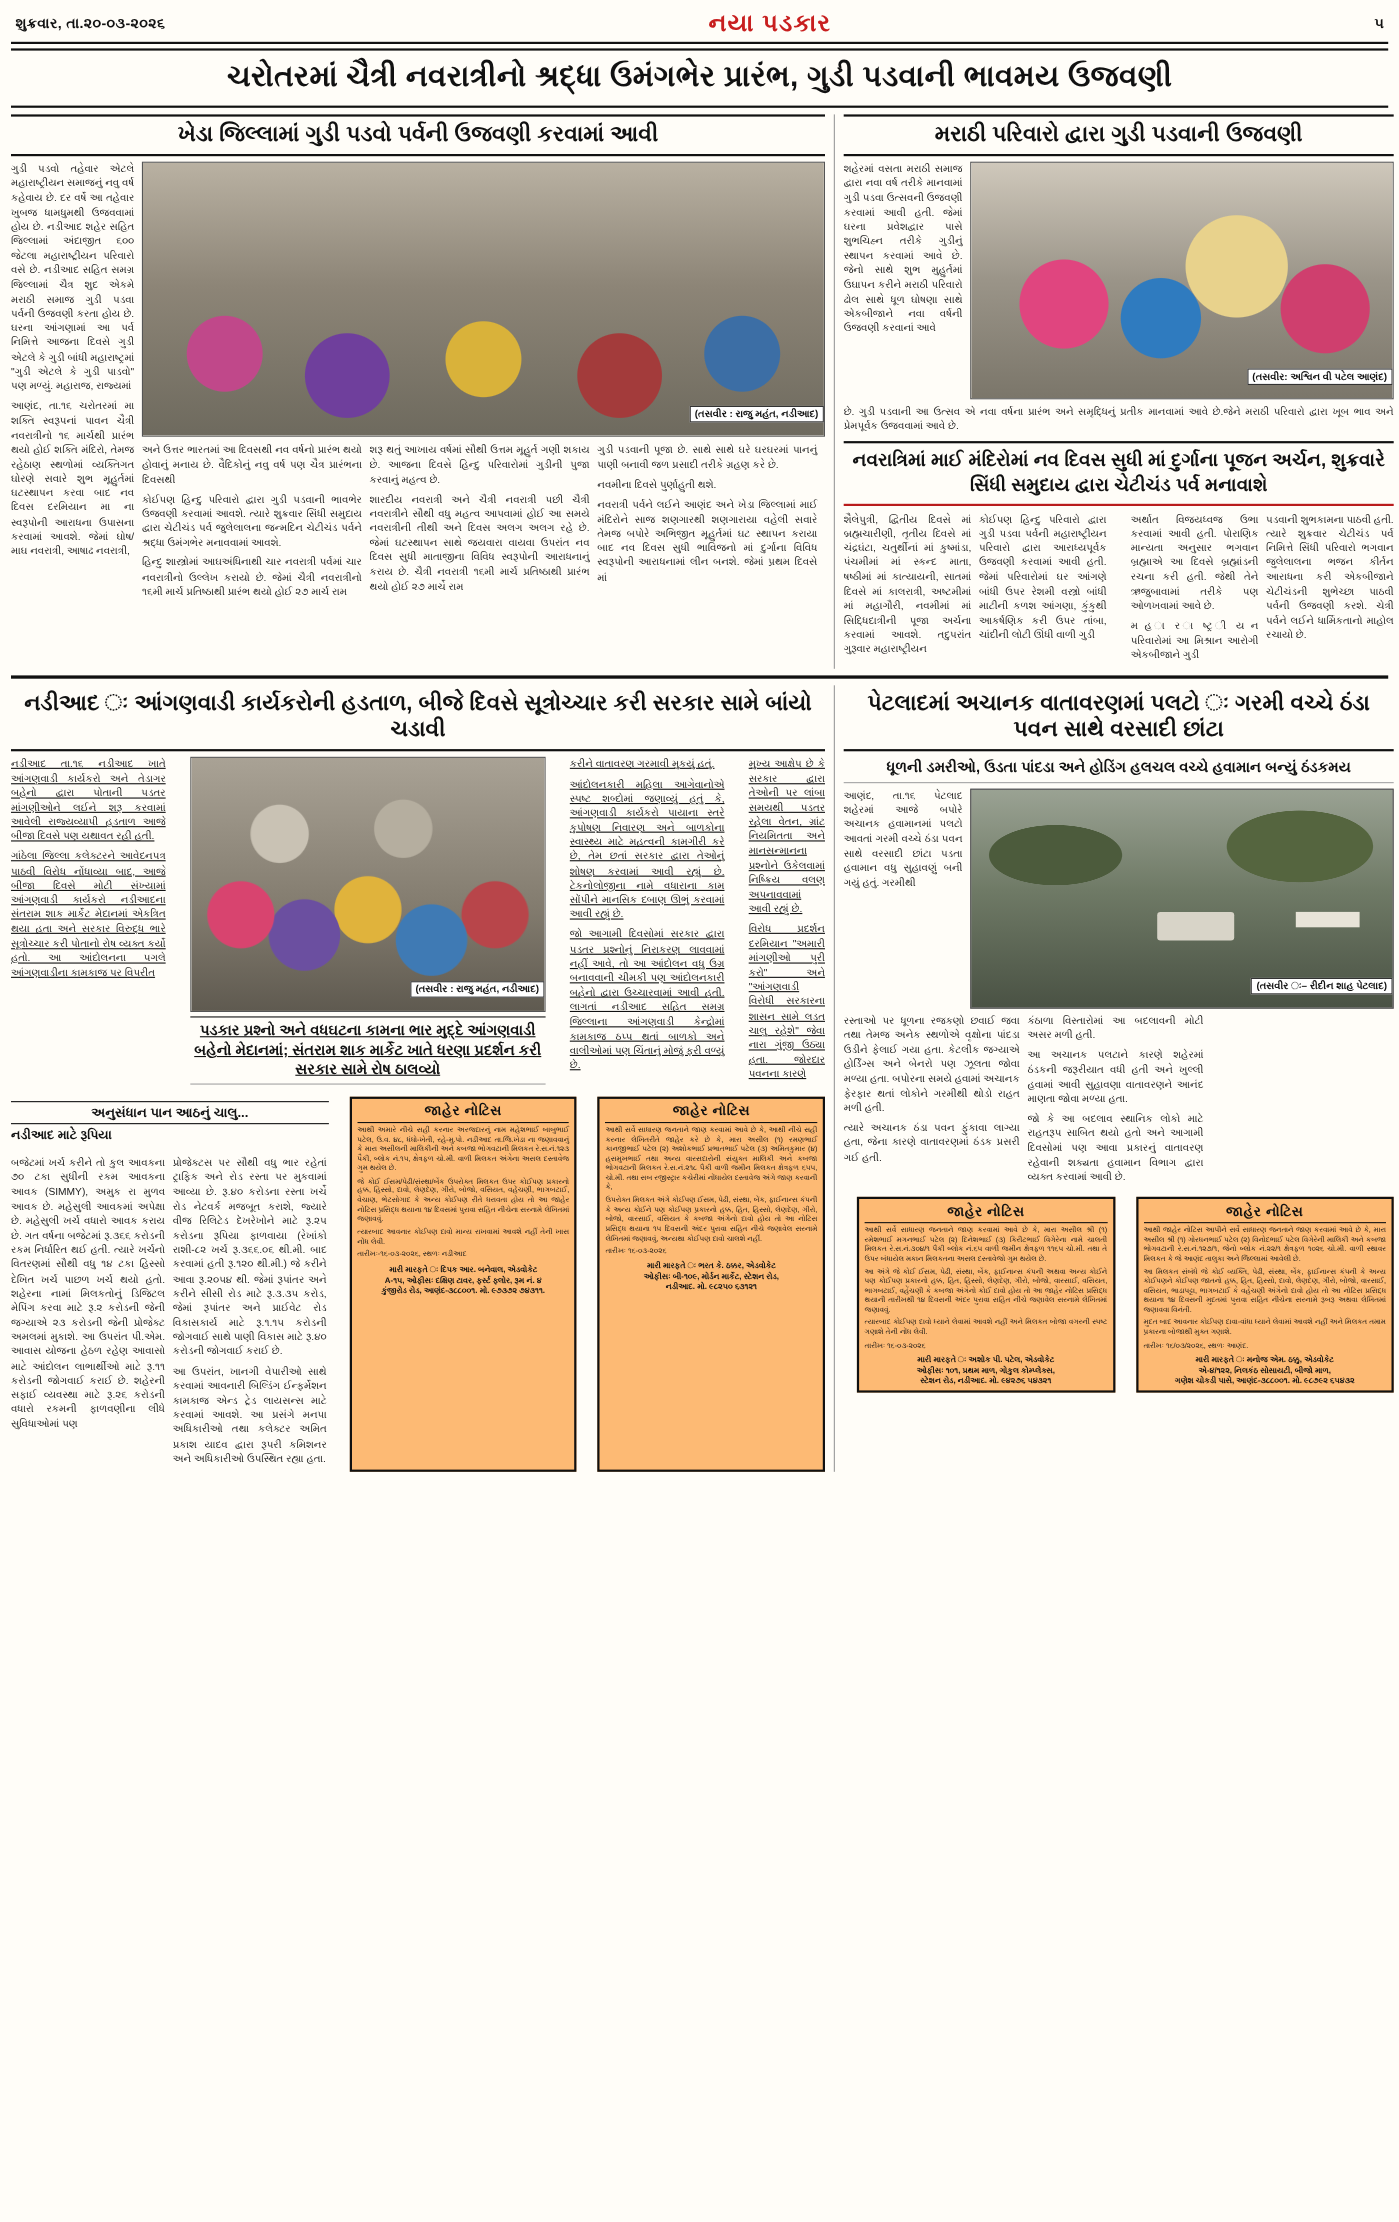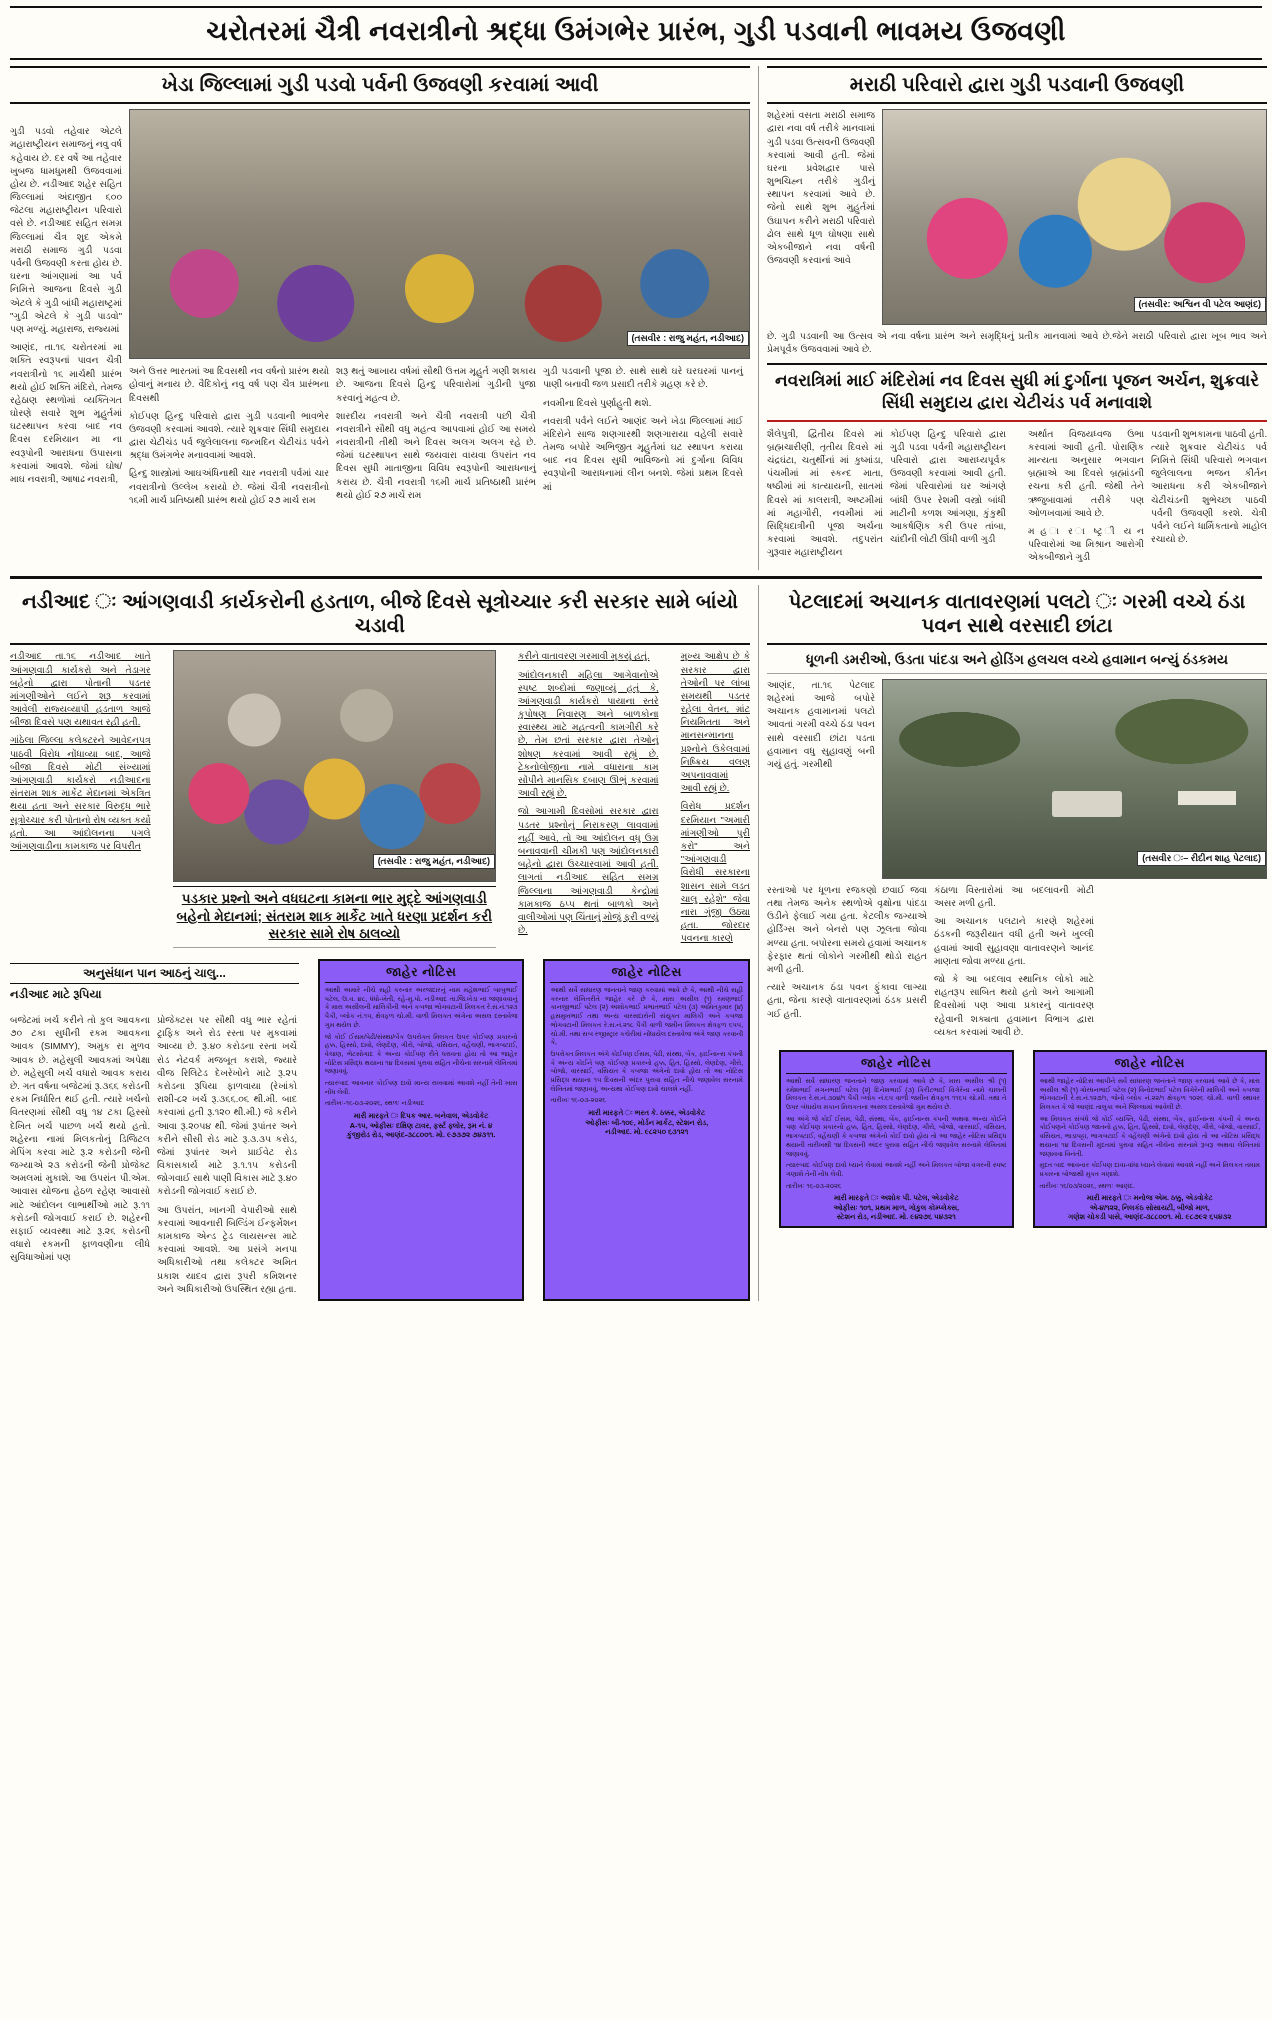--- a/index.html
+++ b/index.html
@@ -127,21 +127,21 @@
   .ph-rain::after {
     content:""; position:absolute; left:44%; top:56%; width:70px; height:26px;
     background:#d8d4c8; border-radius:3px;
     box-shadow: 120px -6px 0 -6px #e8e4d8;
   }
 
   
   .notice {
     border: 2px solid #111;
     padding: 4px 5px 5px 5px;
-    background: #8b5cf6;
+    background: #fdba74;
     margin-left: 12px;
   }
   .notice h4 {
     margin: 0 0 3px 0;
     text-align: center;
     font-size: 12.5px;
     font-weight: bold;
     letter-spacing: .5px;
     border-bottom: 1px solid #111;
     padding-bottom: 2px;
@@ -169,30 +169,35 @@
     text-align:center; font-size: 17px; font-weight:bold; line-height:1.3;
     border-top: 2px solid #111; border-bottom: 2px solid #b91c1c;
     padding: 5px 4px 6px 4px; margin: 6px 0 6px 0;
   }
 </style>
 </head>
 <body>
 
 <div class="page">
 
+  <div class="masthead">
+    <div class="date">શુક્રવાર, તા.૨૦-૦૩-૨૦૨૬</div>
+    <div class="brand">નયા પડકાર</div>
+    <div class="pageno">૫</div>
+  </div>
 
   <div class="lead-headline">ચરોતરમાં ચૈત્રી નવરાત્રીનો શ્રદ્ધા ઉમંગભેર પ્રારંભ, ગુડી પડવાની ભાવમય ઉજવણી</div>
 
   <div class="cols" style="margin-top:6px;">
 
     <div style="width:740px;">
       <div class="sec-head">ખેડા જિલ્લામાં ગુડી પડવો પર્વની ઉજવણી કરવામાં આવી</div>
 
       <div style="display:flex; gap:7px;">
-        <div style="width:112px;margin-top:16px;" class="body-text">
+        <div style="width:112px;" class="body-text">
           <p>ગુડી પડવો તહેવાર એટલે મહારાષ્ટ્રીયન સમાજનું નવુ વર્ષ કહેવાય છે. દર વર્ષે આ તહેવાર ખુબજ ધામધુમથી ઉજવવામાં હોય છે. નડીઆદ શહેર સહિત જિલ્લામાં અંદાજીત ૬૦૦ જેટલા મહારાષ્ટ્રીયન પરિવારો વસે છે. નડીઆદ સહિત સમગ્ર જિલ્લામાં ચૈત્ર શુદ એકમે મરાઠી સમાજ ગુડી પડવા પર્વની ઉજવણી કરતા હોય છે. ઘરના આંગણામાં આ પર્વ નિમિત્તે આજના દિવસે ગુડી એટલે કે ગુડી બાંધી મહારાષ્ટ્રમાં "ગુડી એટલે કે ગુડી પાડવો" પણ મળ્યું. મહારાજ, રાજ્યમાં</p>
           <p>આણંદ, તા.૧૬ ચરોતરમાં મા શક્તિ સ્વરૂપનાં પાવન ચૈત્રી નવરાત્રીનો ૧૬ માર્ચથી પ્રારંભ થયો હોઈ શક્તિ મંદિરો, તેમજ રહેઠાણ સ્થળોમાં વ્યક્તિગત ઘોરણે સવારે શુભ મૂહુર્તમાં ઘટસ્થાપન કરવા બાદ નવ દિવસ દરમિયાન મા ના સ્વરૂપોની આરાધના ઉપાસના કરવામાં આવશે. જેમાં ઘોષ/માઘ નવરાત્રી, આષાઢ નવરાત્રી,</p>
         </div>
         <div style="width:621px;">
           <div class="photo" style="height:250px;">
             <div class="ph-crowd"></div>
             <div class="cap">(તસવીર : રાજુ મહંત, નડીઆદ)</div>
           </div>
           <div style="display:flex; gap:7px; margin-top:6px;">
             <div style="width:200px;" class="body-text">

